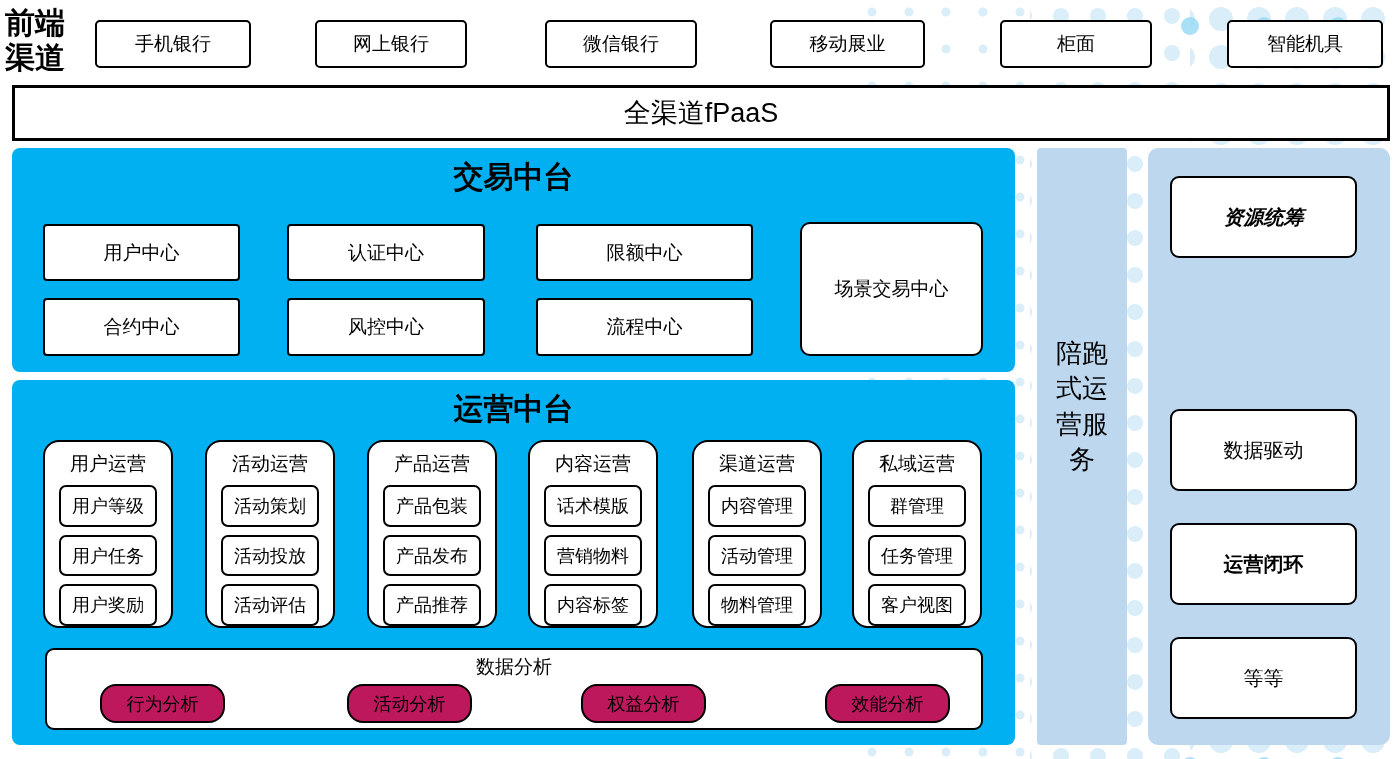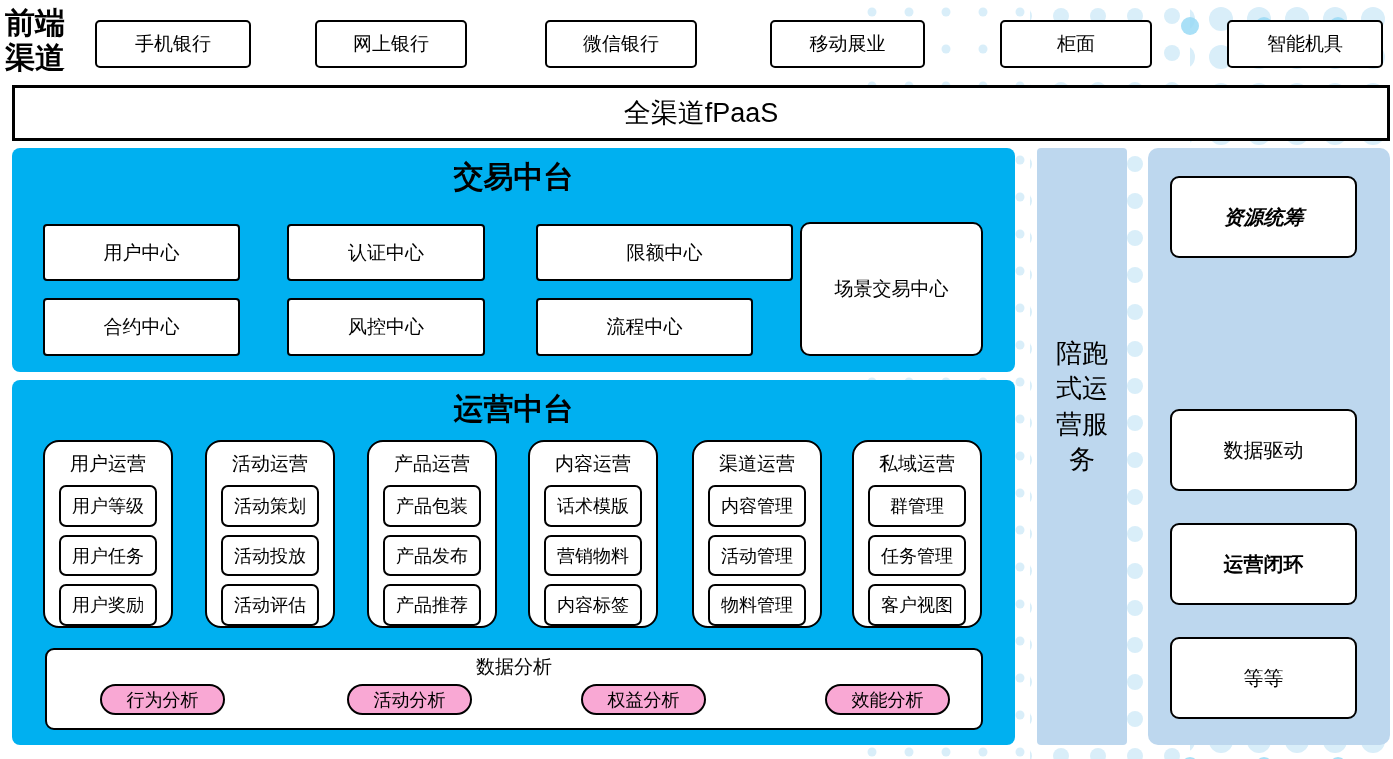--- a/index.html
+++ b/index.html
@@ -58,22 +58,22 @@
     display:flex; align-items:center; justify-content:center; font-size:18px;
   }
 
   
   .da-box {
     position:absolute; left:33px; top:268px; width:938px; height:82px;
     background:#fff; border:2px solid #000; border-radius:9px;
   }
   .da-title { text-align:center; font-size:19px; padding-top:4px; }
   .da-item {
-    position:absolute; top:34px; width:125px; height:31px;
-    background:#f9a8d4; border:2px solid #000; border-radius:16px;
+    position:absolute; top:34px; width:125px; height:39px;
+    background:#be185d; border:2px solid #000; border-radius:16px;
     display:flex; align-items:center; justify-content:center; font-size:18px;
   }
 
   
   .side-bar {
     left:1037px; top:148px; width:90px; height:597px;
     background:#BDD7EE; border-radius:4px;
     display:flex; align-items:center; justify-content:center; padding-bottom:80px;
   }
   .side-bar-text { width:58px; font-size:26px; font-weight:500; line-height:1.35; text-align:center; }
@@ -123,21 +123,21 @@
 <div class="channel" style="left:770px;width:155px;">移动展业</div>
 <div class="channel" style="left:1000px;width:152px;">柜面</div>
 <div class="channel" style="left:1227px;width:156px;">智能机具</div>
 
 <div class="layer fpaas">全渠道fPaaS</div>
 
 <div class="layer section" style="left:12px;top:148px;width:1003px;height:224px;">
   <div class="section-title">交易中台</div>
   <div class="wbox" style="left:31px;top:76px;width:197px;height:57px;">用户中心</div>
   <div class="wbox" style="left:275px;top:76px;width:198px;height:57px;">认证中心</div>
-  <div class="wbox" style="left:524px;top:76px;width:257px;height:57px;">限额中心</div>
+  <div class="wbox" style="left:524px;top:76px;width:217px;height:57px;">限额中心</div>
   <div class="wbox" style="left:31px;top:150px;width:197px;height:58px;">合约中心</div>
   <div class="wbox" style="left:275px;top:150px;width:198px;height:58px;">风控中心</div>
   <div class="wbox" style="left:524px;top:150px;width:217px;height:58px;">流程中心</div>
   <div class="wbox scenario" style="left:788px;top:74px;width:183px;height:134px;">场景交易中心</div>
 </div>
 
 <div class="layer section" style="left:12px;top:380px;width:1003px;height:365px;">
   <div class="section-title">运营中台</div>
 
   <div class="group" style="left:31px;">

